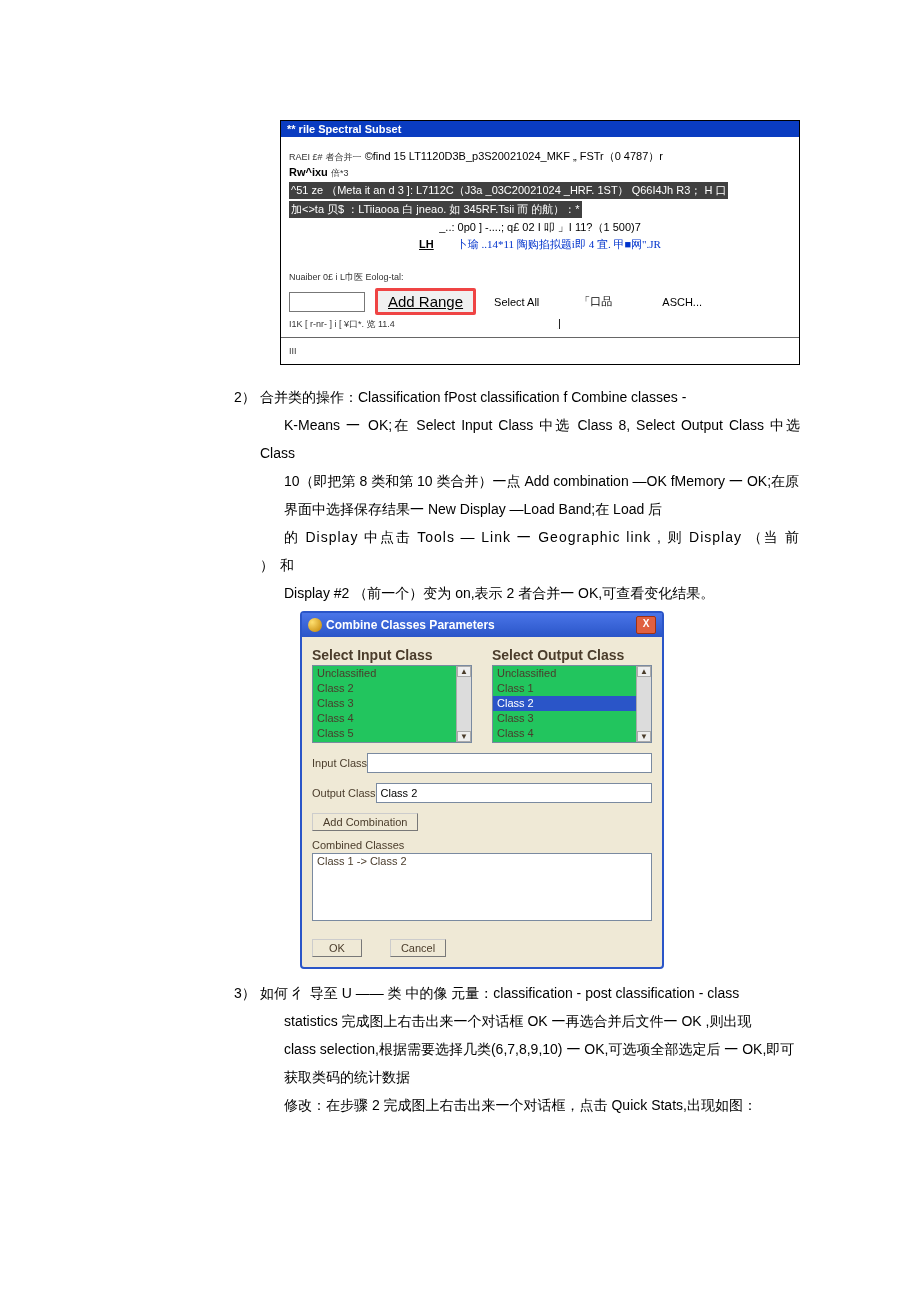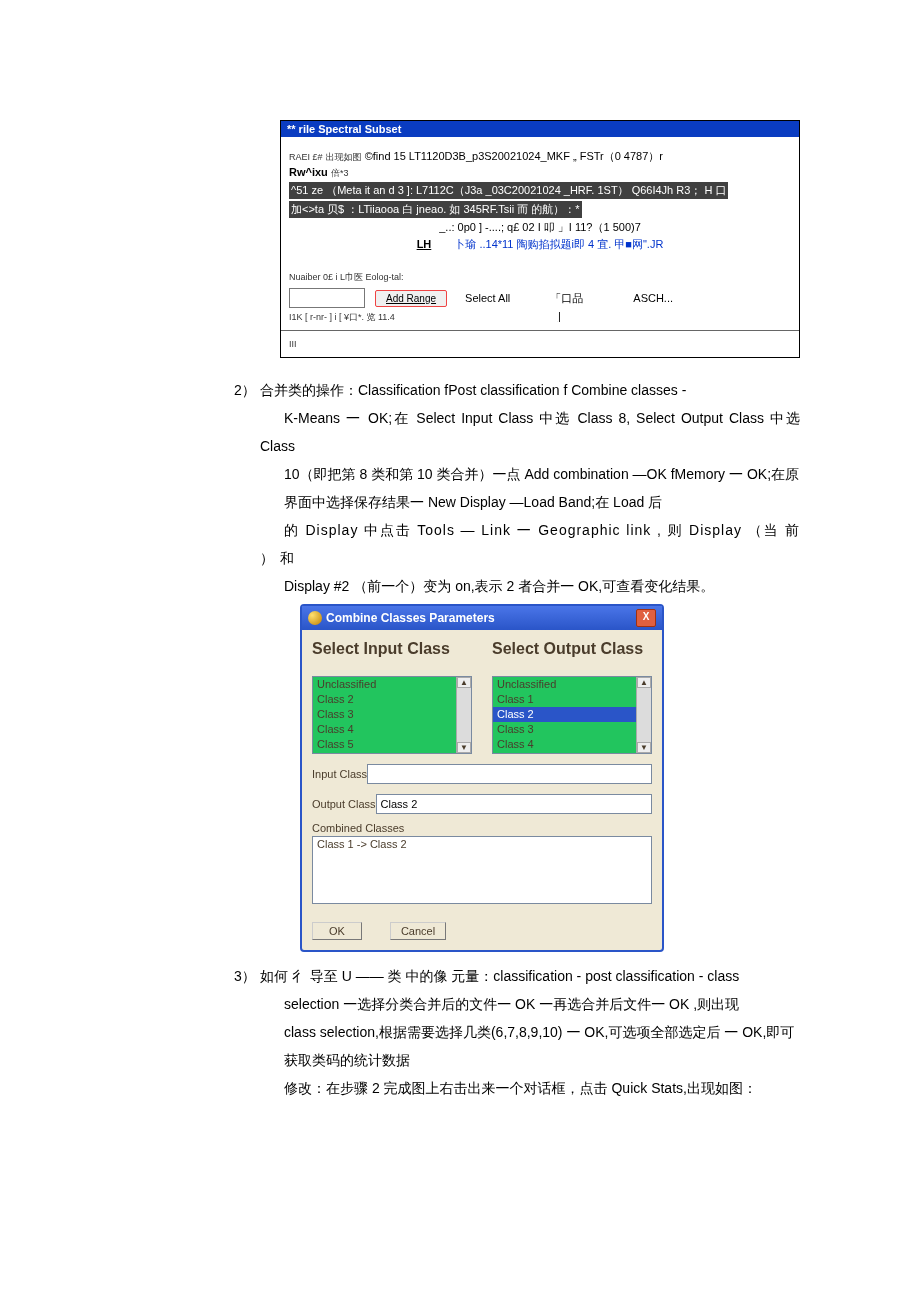--- a/index.html
+++ b/index.html
@@ -26,36 +26,36 @@
     color: #fff;
     padding: 2px 6px;
     font-weight: bold;
     font-size: 11px;
   }
   .spectral-body {
     padding: 10px 8px 6px 8px;
   }
   .spec-row { margin: 2px 0; }
   .small-label { font-size: 9px; color: #333; }
-  .blue-txt { color: #0033cc; }
+  .blue-txt { color: #0033cc; font-family: Liberation Serif, serif; }
   .hilite {
     background: #404040;
     color: #fff;
     padding: 1px 2px;
     display: inline-block;
   }
   .hr-full {
     border: none;
     border-top: 1px solid #666;
     margin: 6px -8px;
   }
   .btn {
-    border: 1px solid #ef4444;
+    border: 3px solid #ef4444;
     background: #f0f0f0;
-    font-size: 10px;
+    font-size: 15px;
     padding: 2px 10px;
     border-radius: 2px;
   }
   .input-sm {
     border: 1px solid #777;
     height: 18px;
     font-size: 11px;
     padding: 0 2px;
   }
   .paragraph {
@@ -99,21 +99,21 @@
     border: 1px solid #a03010;
     color: #fff;
     font-size: 10px;
     line-height: 14px;
     text-align: center;
     border-radius: 2px;
   }
   .dlg-body { padding: 10px; }
   .cols-row { display: flex; gap: 20px; }
   .col-half { flex: 1; }
-  .col-half .lbl { font-size: 16px; margin-bottom: 18px; font-weight: bold; }
+  .col-half .lbl { font-size: 14px; margin-bottom: 2px; font-weight: bold; }
   .listbox {
     background: #22c55e;
     border: 1px solid #7a8aa0;
     height: 76px;
     overflow: hidden;
     position: relative;
     font-size: 11px;
   }
   .listbox .scroll {
     position: absolute; right: 0; top: 0; bottom: 0; width: 14px;
@@ -158,21 +158,21 @@
 </head>
 <body>
 
 <div class="page">
 
   <div class="spectral-box">
     <div class="spectral-title">** rile Spectral Subset</div>
     <div class="spectral-body">
       <div class="spec-row">
         <span class="small-label">RAEI £#</span>
-        <span class="small-label">出现如图</span>
+        <span class="small-label">者合并一</span>
         <span>©find 15 LT1120D3B_p3S20021024_MKF „ FSTr（0 4787）r</span>
       </div>
       <div class="spec-row">
         <span style="font-weight:bold;">Rw^ixu</span>
         <span class="small-label" style="">倍*3</span>
       </div>
       <div class="spec-row"><span class="hilite">^51 ze （Meta it an d 3 ]: L7112C（J3a _03C20021024 _HRF. 1ST） Q66I4Jh R3； H 口</span></div>
       <div class="spec-row"><span class="hilite">加&lt;&gt;ta 贝$ ：LTiiaooa 白 jneao. 如 345RF.Tsii 而 的航）：*</span></div>
       <div class="spec-row" style="text-align:center;">
         <span>_..: 0p0 ] -....; q£ 02   I  叩 」I 11?（1 500)7</span>
@@ -242,36 +242,39 @@
 
       <div class="fld-row">
         <span class="lbl">Input Class</span>
         <input class="fld-input" value="" style="">
       </div>
       <div class="fld-row">
         <span class="lbl">Output Class</span>
         <input class="fld-input" value="Class 2" style="">
       </div>
 
+      <div style="margin-top:10px;">
+        <button class="win-btn">Add Combination</button>
+      </div>
 
       <div style="margin-top:8px;">
         <div class="lbl" style="font-size:11px;">Combined Classes</div>
         <div class="combined-box">
           <div>Class 1 -&gt; Class 2</div>
         </div>
       </div>
 
       <div class="btn-row-bottom">
         <button class="win-btn" style="padding:2px 16px;">OK</button>
         <button class="win-btn">Cancel</button>
       </div>
     </div>
   </div>
 
   <div class="paragraph" style="margin-top:10px;">
     <span class="num">3）</span><span>如何 彳 导至 U —— 类 中的像 元量：classification - post classification - class</span><br>
-    <span class="indent">selection 一选择分类合并后的文件一 OK 一再选合并后文件一 OK ,则出现</span><br>
+    <span class="indent">statistics 完成图上右击出来一个对话框 OK 一再选合并后文件一 OK ,则出现</span><br>
     <span class="indent">class selection,根据需要选择几类(6,7,8,9,10) 一 OK,可选项全部选定后 一 OK,即可</span><br>
     <span class="indent">获取类码的统计数据</span><br>
     <span class="indent">修改：在步骤 2 完成图上右击出来一个对话框，点击 Quick Stats,出现如图：</span>
   </div>
 
 </div>
 
 </body></html>

